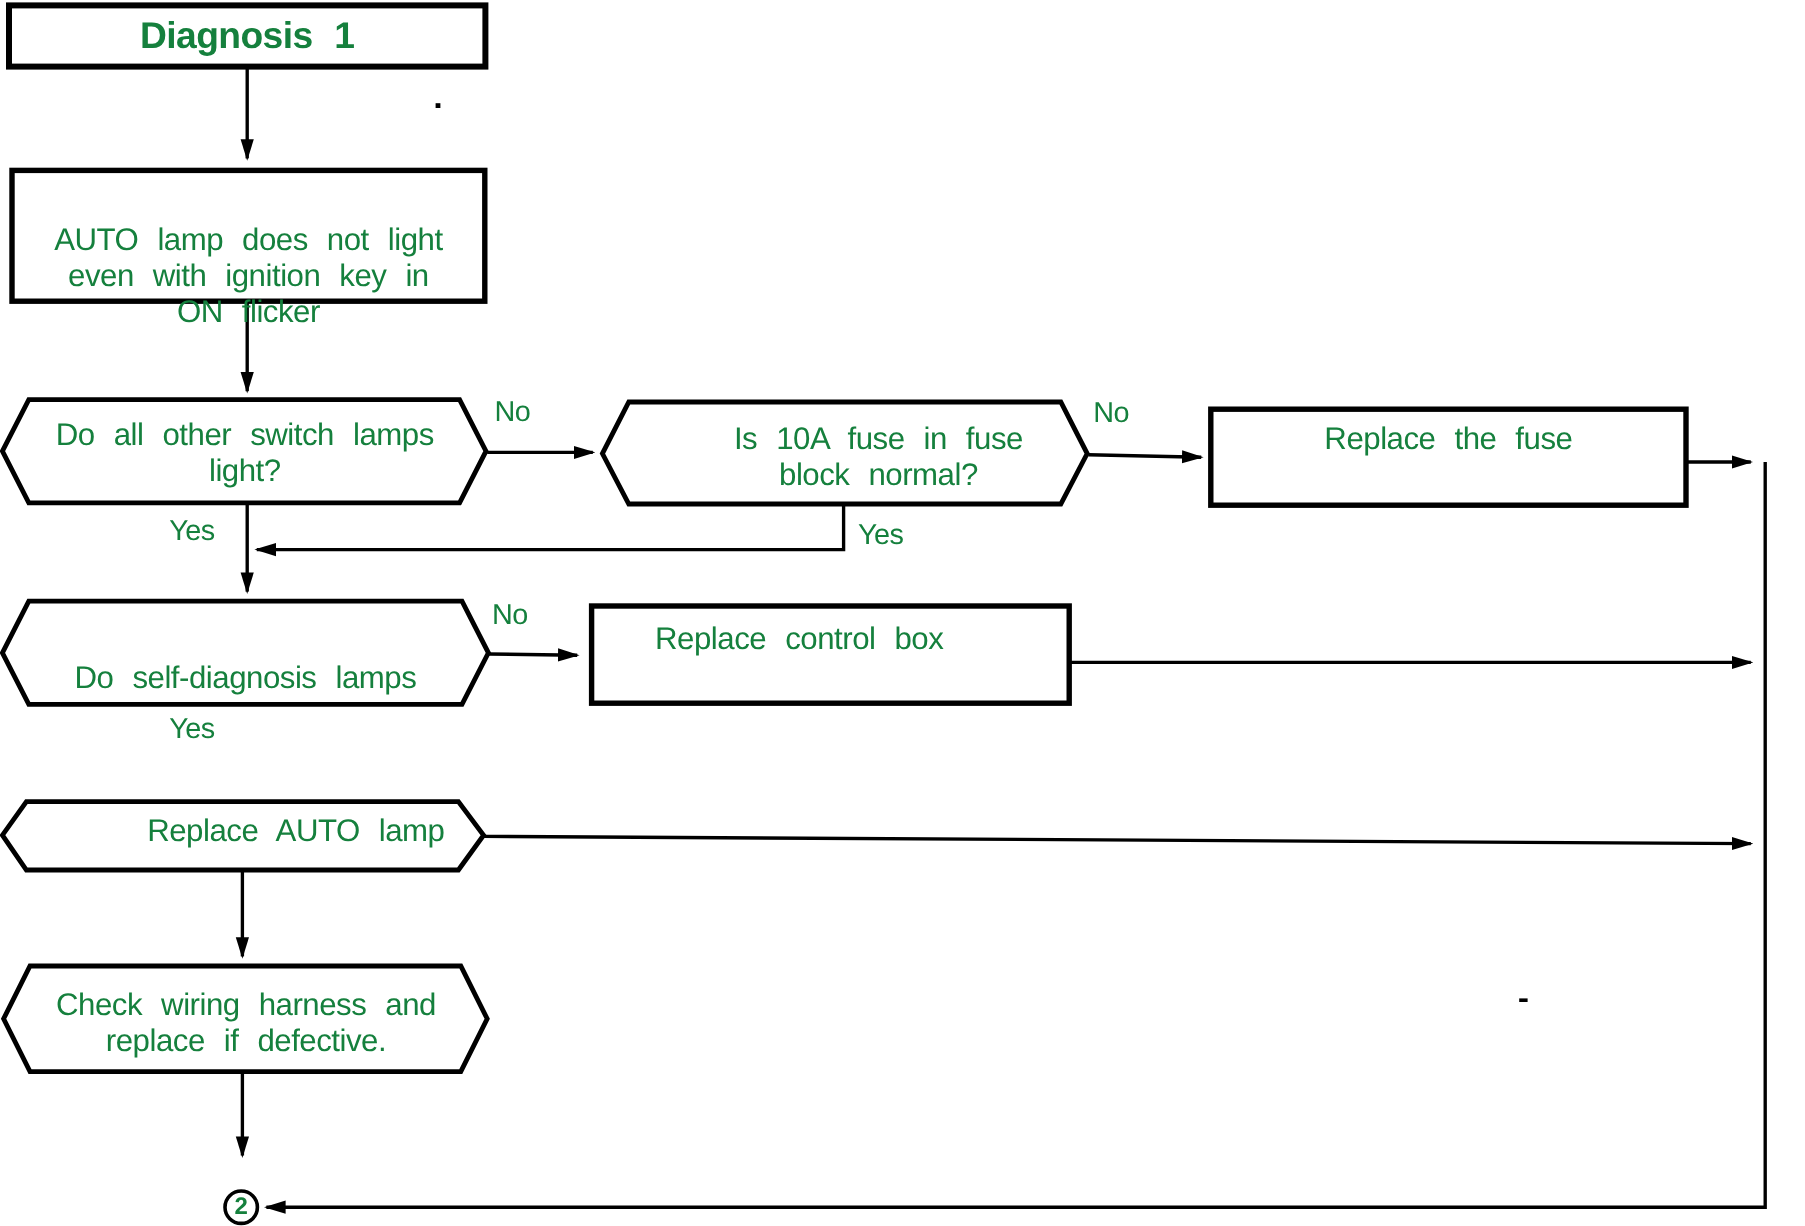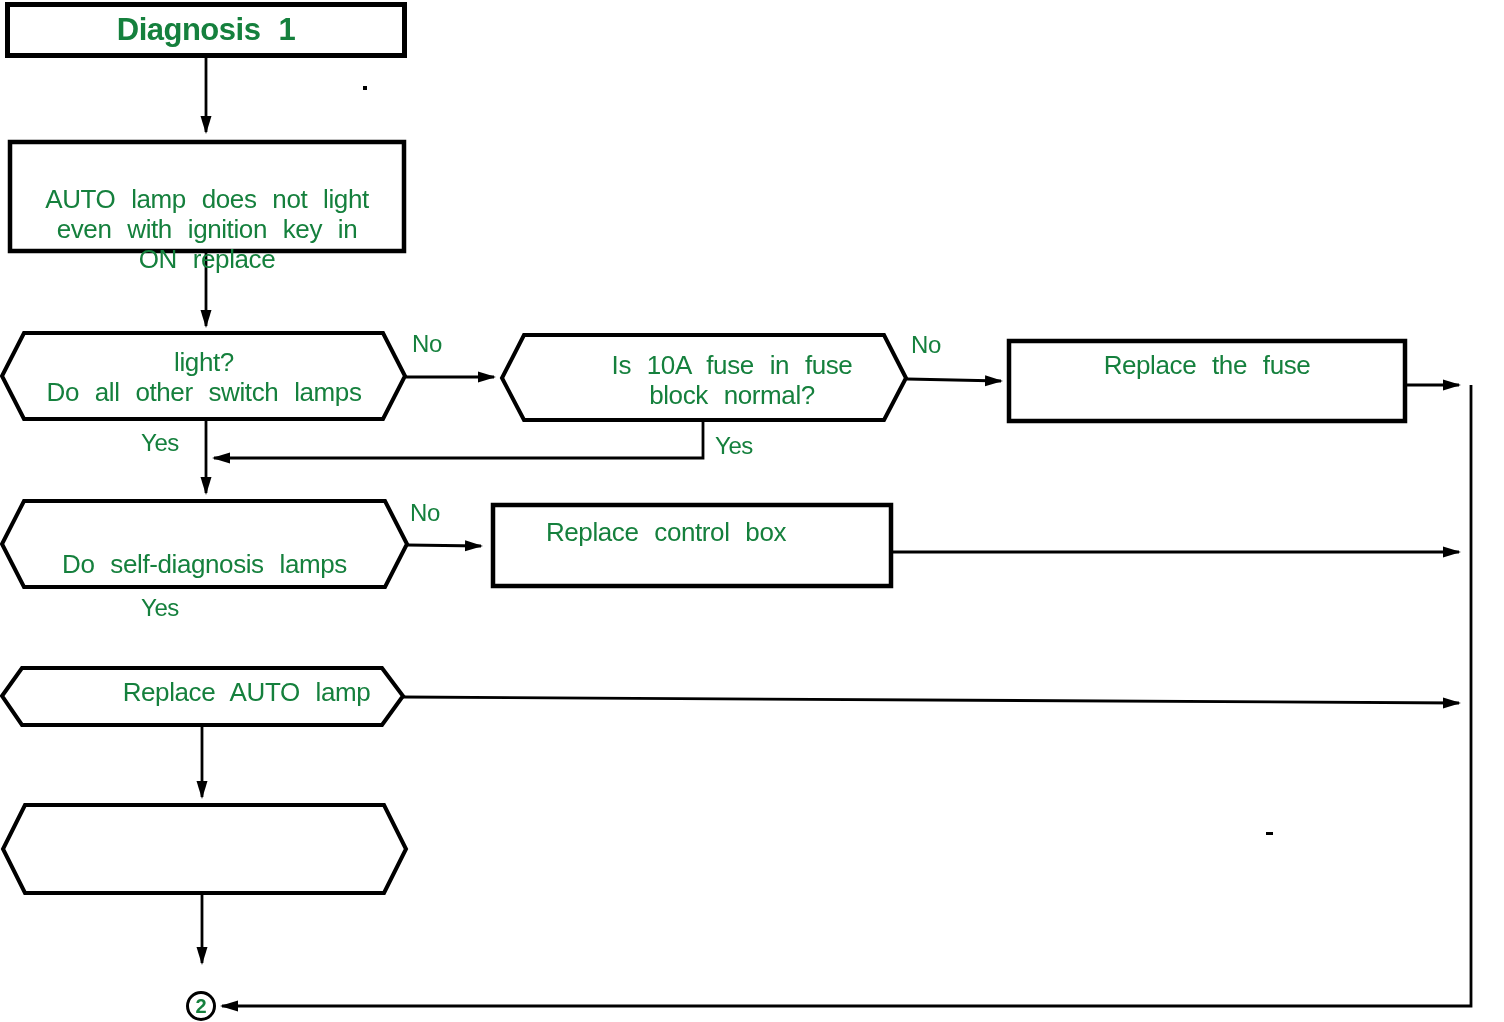--- a/index.html
+++ b/index.html
@@ -84,26 +84,26 @@
     <line x1="403" y1="697" x2="1459" y2="703" stroke="#000" stroke-width="2.8" marker-end="url(#ah)"></line>
     <line x1="202" y1="725" x2="202" y2="797" stroke="#000" stroke-width="2.8" marker-end="url(#ah)"></line>
     <line x1="202" y1="893" x2="202" y2="963" stroke="#000" stroke-width="2.8" marker-end="url(#ah)"></line>
   </svg>
 
   <div class="title-text">Diagnosis 1</div>
 
   <div class="ntext" style="left:10px; top:144px; width:394px;margin-top:40px;">
     <div>AUTO lamp does not light</div>
     <div>even with ignition key in</div>
-    <div>ON replace</div>
+    <div>ON flicker</div>
   </div>
 
   <div class="ntext" style="left:6px; top:347px; width:396px;">
+    <div>Do all other switch lamps</div>
     <div>light?</div>
-    <div>Do all other switch lamps</div>
   </div>
 
   <div class="ntext" style="left:534px; top:350px; width:396px;">
     <div>Is 10A fuse in fuse</div>
     <div>block normal?</div>
   </div>
 
   <div class="ntext" style="left:1009px; top:350px; width:396px;">
     <div>Replace the fuse</div>
   </div>
@@ -113,20 +113,24 @@
   </div>
 
   <div class="ntext" style="left:466px; top:517px; width:400px;">
     <div>Replace control box</div>
   </div>
 
   <div class="ntext" style="left:6px; top:677px; width:393px;margin-left:44px;">
     <div>Replace AUTO lamp</div>
   </div>
 
+  <div class="ntext" style="left:6px; top:822px; width:398px;">
+    <div>Check wiring harness and</div>
+    <div>replace if defective.</div>
+  </div>
 
   <div class="elabel" style="left:412px; top:330px;">No</div>
   <div class="elabel" style="left:141px; top:429px;">Yes</div>
   <div class="elabel" style="left:911px; top:331px;">No</div>
   <div class="elabel" style="left:715px; top:432px;">Yes</div>
   <div class="elabel" style="left:410px; top:499px;">No</div>
   <div class="elabel" style="left:141px; top:594px;">Yes</div>
 
   <div class="offpage">
     <span>2</span>

